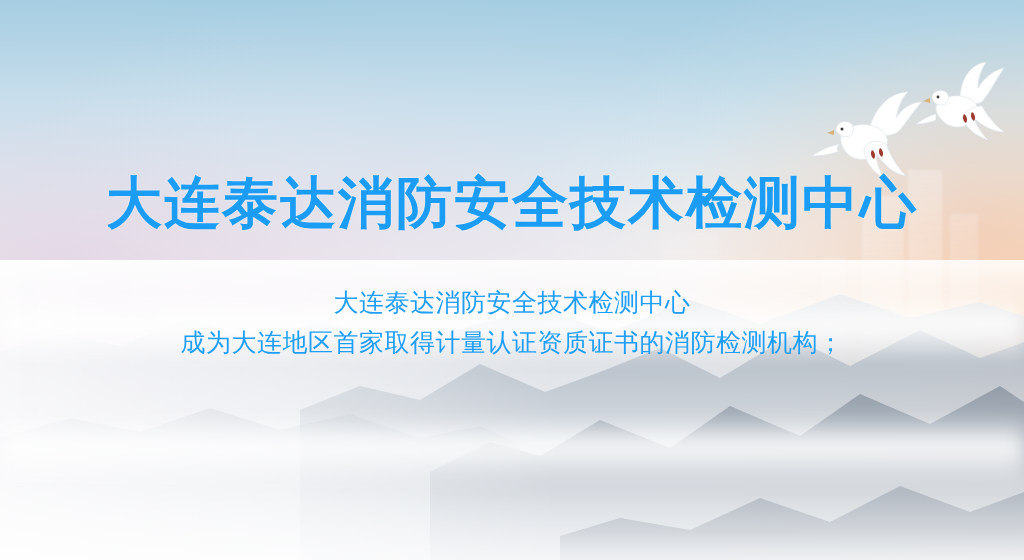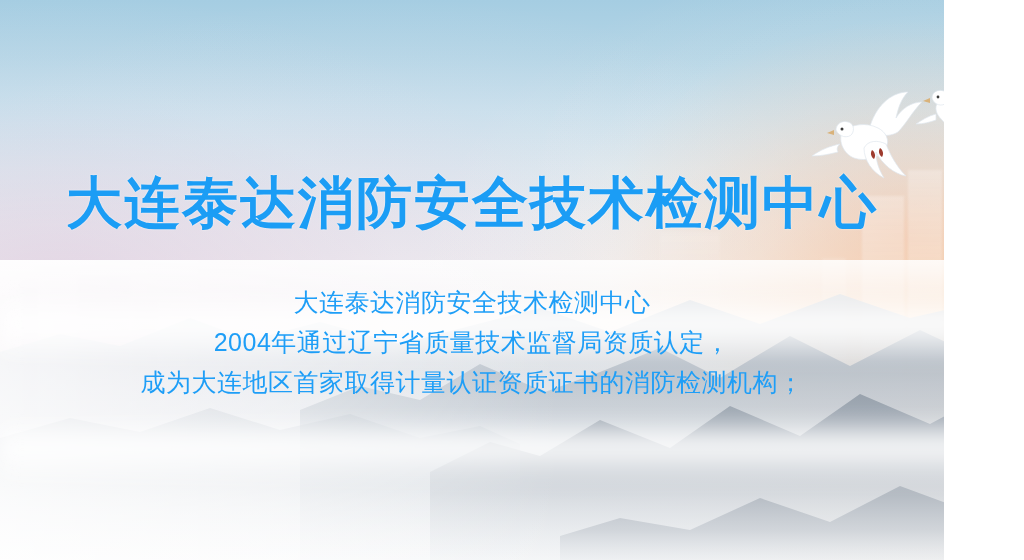--- a/index.html
+++ b/index.html
@@ -5,21 +5,21 @@
 <style>
   * { margin:0; padding:0; box-sizing:border-box; }
   html,body { width:1024px; height:560px; overflow:hidden; }
   body {
     font-family:"Liberation Sans","DejaVu Sans",sans-serif;
     background:#ffffff;
   }
 
   #banner {
     position:relative;
-    width:944px;
+    width:1024px;
     height:560px;
     overflow:hidden;
     background:#cfe4f0;
   }
 
   
   .layer { position:absolute; inset:0; pointer-events:none; }
 
   .sky-base {
     background:linear-gradient(to bottom,
@@ -270,17 +270,16 @@
       <circle cx="22" cy="35" r="1.4" fill="#3b3b3b"></circle>
       <path d="M48,52 C51,54 52,58 50,61 C47,59 46,55 48,52 Z" fill="#9e3b2e"></path>
       <path d="M56,50 C59,52 60,56 58,59 C55,57 54,53 56,50 Z" fill="#9e3b2e"></path>
     </svg>
   </div>
 
   <div class="headline">大连泰达消防安全技术检测中心</div>
 
   <div class="body-block">
     <span class="body-line">大连泰达消防安全技术检测中心</span>
-    <span class="body-line">2004年通过辽宁省质量技术监督局资质认定，</span>
     <span class="body-line">成为大连地区首家取得计量认证资质证书的消防检测机构；</span>
   </div>
 
 </div>
 
 </body></html>

